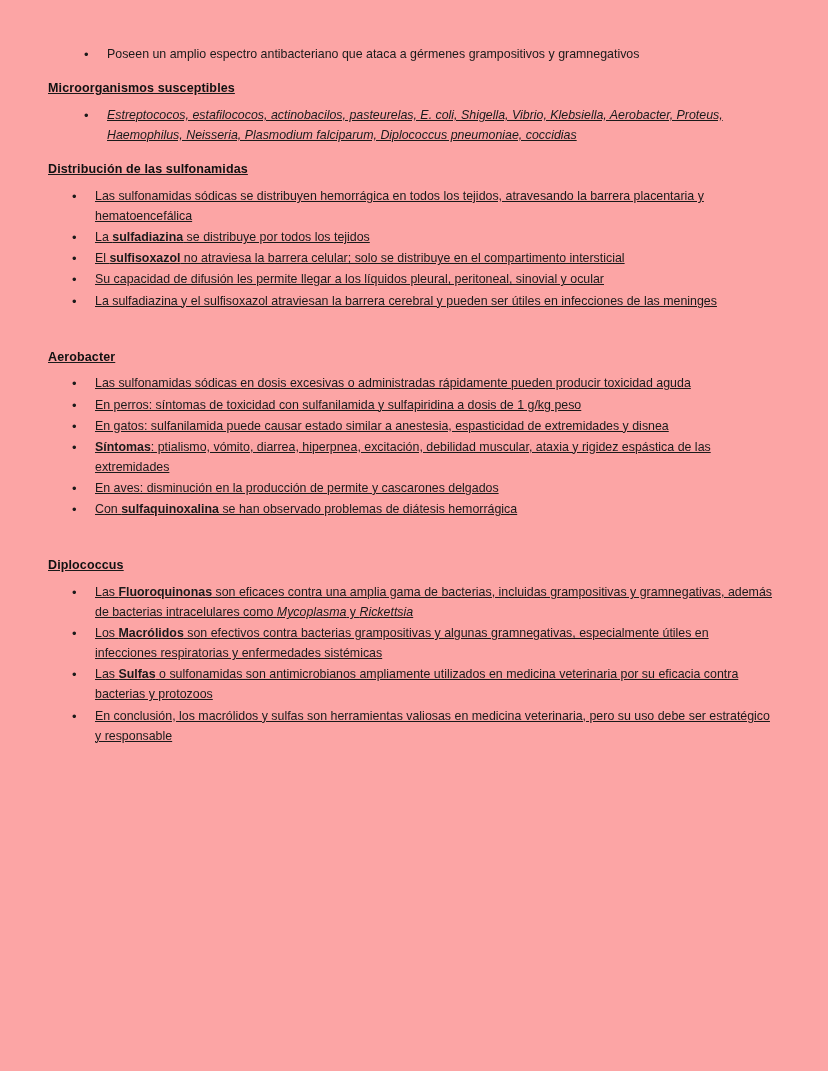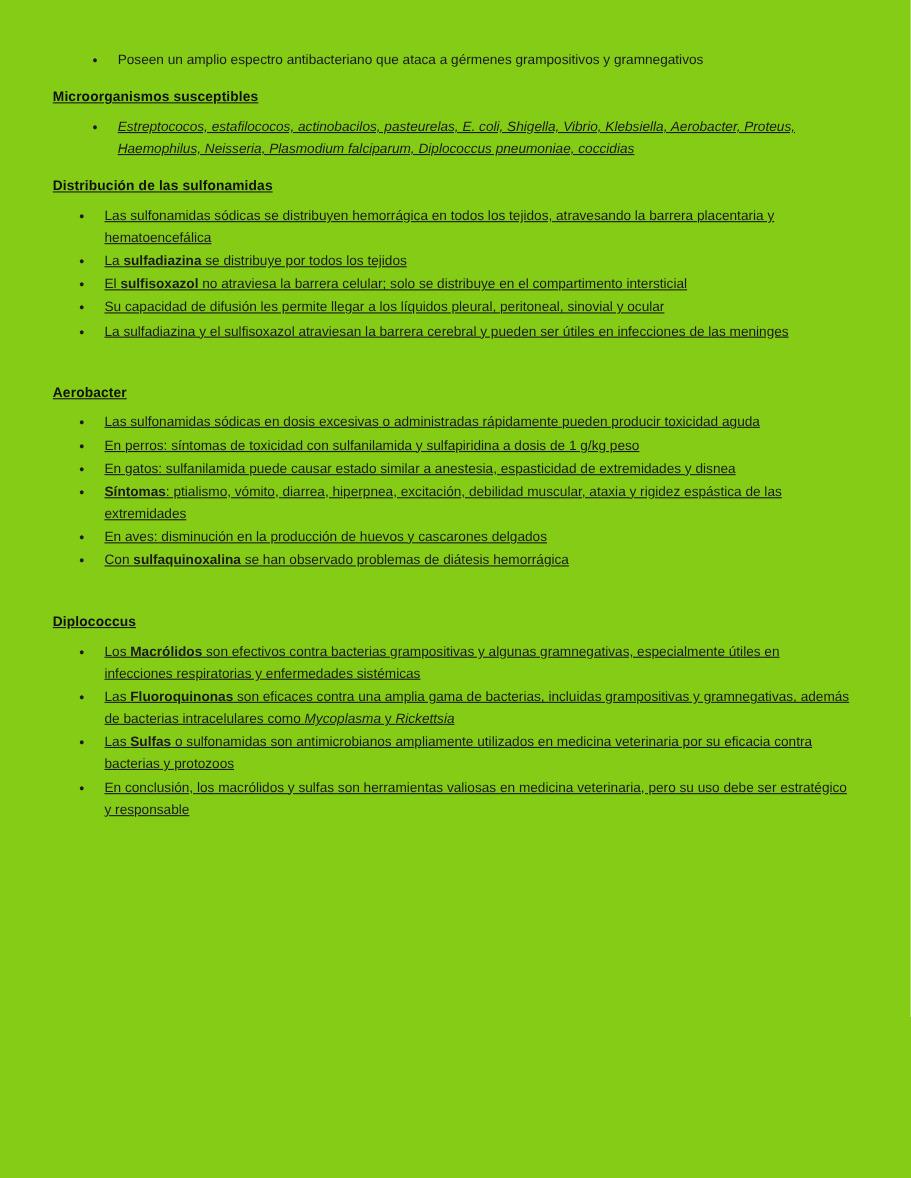--- a/index.html
+++ b/index.html
@@ -9,21 +9,21 @@
     background: #ffffff;
   }
   body {
     font-family: "Liberation Sans", sans-serif;
     color: #1a1a1a;
   }
   .page {
     position: relative;
     width: 828px;
     height: 1071px;
-    background: #84cc16;
+    background: #fca5a5;
     overflow: hidden;
     box-sizing: border-box;
   }
   .content {
     position: absolute;
     left: 48px;
     top: 44px;
     width: 724px;
   }
 
@@ -117,29 +117,29 @@
       </ul>
     </div>
 
     <div class="section gap-large">
       <p class="heading">Aerobacter</p>
       <ul class="bullets">
         <li>Las sulfonamidas sódicas en dosis excesivas o administradas rápidamente pueden producir toxicidad aguda</li>
         <li>En perros: síntomas de toxicidad con sulfanilamida y sulfapiridina a dosis de 1 g/kg peso</li>
         <li>En gatos: sulfanilamida puede causar estado similar a anestesia, espasticidad de extremidades y disnea</li>
         <li><b>Síntomas</b>: ptialismo, vómito, diarrea, hiperpnea, excitación, debilidad muscular, ataxia y rigidez espástica de las extremidades</li>
-        <li>En aves: disminución en la producción de huevos y cascarones delgados</li>
+        <li>En aves: disminución en la producción de permite y cascarones delgados</li>
         <li>Con <b>sulfaquinoxalina</b> se han observado problemas de diátesis hemorrágica</li>
       </ul>
     </div>
 
     <div class="section gap-large">
       <p class="heading">Diplococcus</p>
       <ul class="bullets">
+        <li>Las <b>Fluoroquinonas</b> son eficaces contra una amplia gama de bacterias, incluidas grampositivas y gramnegativas, además de bacterias intracelulares como <i>Mycoplasma</i> y <i>Rickettsia</i></li>
         <li>Los <b>Macrólidos</b> son efectivos contra bacterias grampositivas y algunas gramnegativas, especialmente útiles en infecciones respiratorias y enfermedades sistémicas</li>
-        <li>Las <b>Fluoroquinonas</b> son eficaces contra una amplia gama de bacterias, incluidas grampositivas y gramnegativas, además de bacterias intracelulares como <i>Mycoplasma</i> y <i>Rickettsia</i></li>
         <li>Las <b>Sulfas</b> o sulfonamidas son antimicrobianos ampliamente utilizados en medicina veterinaria por su eficacia contra bacterias y protozoos</li>
         <li>En conclusión, los macrólidos y sulfas son herramientas valiosas en medicina veterinaria, pero su uso debe ser estratégico y responsable</li>
       </ul>
     </div>
 
   </div>
 </div>
 
 </body></html>

